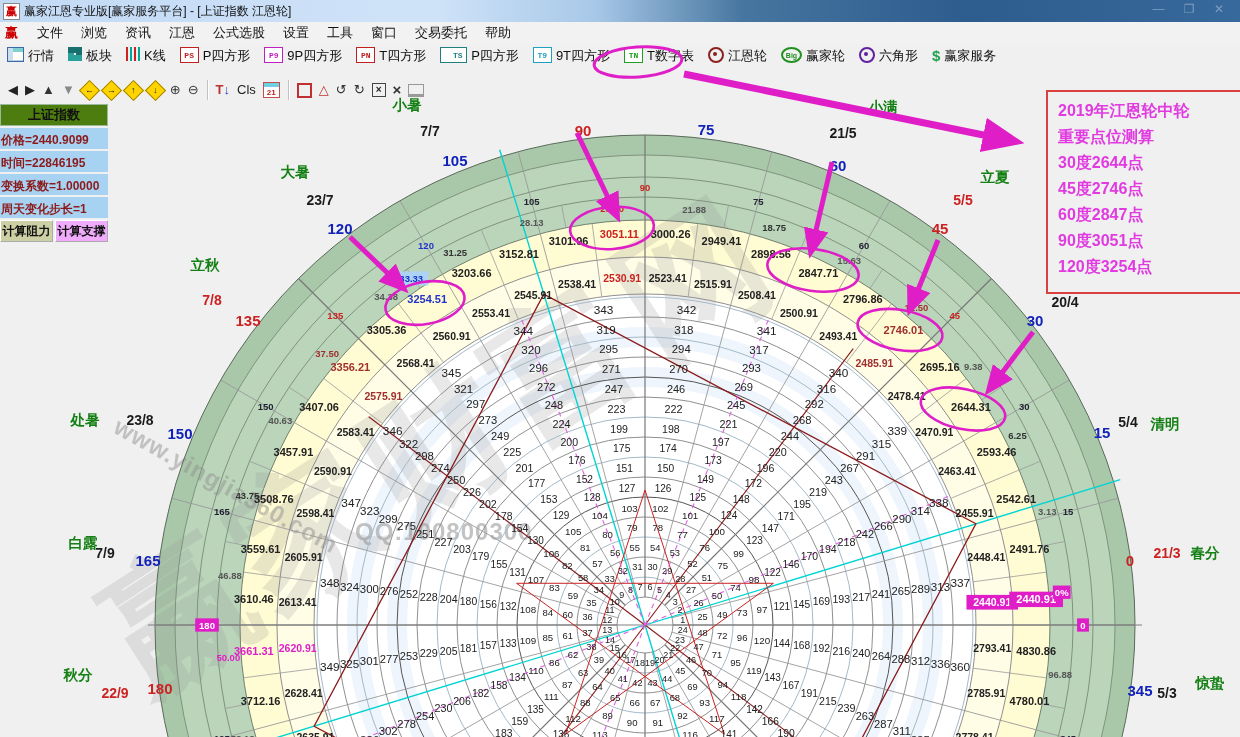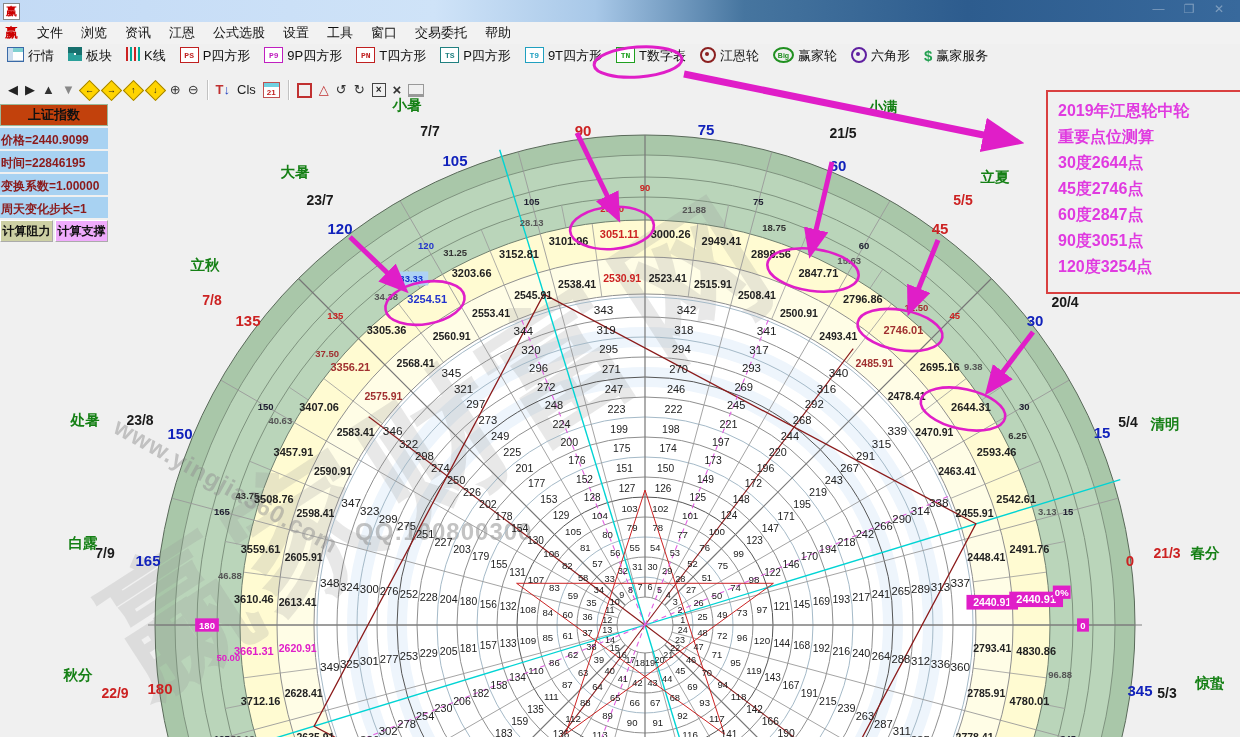--- a/index.html
+++ b/index.html
@@ -41,21 +41,21 @@
   .dmd{width:13px;height:13px;transform:rotate(45deg);background:#ffd400;border:1px solid #a08000;
     display:flex;align-items:center;justify-content:center;}
   .dmd span{transform:rotate(-45deg);font-size:9px;font-weight:bold;color:#222;line-height:9px;}
   .cal{width:15px;height:14px;border:1px solid #c05050;background:linear-gradient(#70d0e0 0 4px,#fff 4px);
     font-size:8px;color:#c02020;text-align:center;line-height:20px;font-weight:bold;}
   .sq{width:11px;height:11px;border:2px solid #c03030;}
   .bx{width:12px;height:12px;border:1.5px solid #444;font-size:10px;line-height:11px;text-align:center;font-weight:bold;}
   .proj{width:14px;height:9px;border:1.5px solid #999;border-bottom:3px solid #999;}
   
   .panel{position:absolute;left:0;top:104px;width:108px;z-index:4;font-weight:bold;}
-  .panel .hd{height:20px;background:#c2410c;border:1px solid #9ab89a;color:#111;
+  .panel .hd{height:20px;background:#4d7c0f;border:1px solid #9ab89a;color:#111;
     font-size:13px;text-align:center;line-height:20px;}
   .panel .rw{height:21px;margin-top:2px;background:#a8d2f2;color:#8b1a1a;font-size:12px;
     line-height:24px;padding-left:1px;white-space:nowrap;overflow:hidden;}
   .panel .btns{display:flex;margin-top:2px;gap:2px;border-radius:10px;}
   .panel .btns div{height:20px;flex:1;font-size:12px;text-align:center;line-height:20px;color:#111;
     border:1px outset #fff;cursor:default;}
   .btn-res{background:#cdd0a4;}
   .btn-sup{background:#f0abfc;}
   
   .main{position:absolute;left:0;top:104px;right:0;bottom:0;background:#f0f0f0;}
@@ -63,20 +63,21 @@
   .redbox{position:absolute;left:1046px;top:90px;width:184px;height:194px;z-index:6;
     border:2px solid #d94040;background:#f0f0f0;padding:6px 0 0 10px;}
   .redbox div{color:#e03ae0;font-size:16px;font-weight:bold;line-height:26px;white-space:nowrap;}
   svg text{font-family:"Liberation Sans","DejaVu Sans",sans-serif;}
 </style>
 </head>
 <body>
 
 <div class="titlebar">
   <span class="appico">赢</span>
+  <span>赢家江恩专业版[赢家服务平台] - [上证指数 江恩轮]</span>
   <span class="wbtns">—  ❐  ✕</span>
 </div>
 <div class="menubar">
   <span class="logo">赢</span>
 <span class="mi">文件</span>
     <span class="mi">浏览</span>
     <span class="mi">资讯</span>
     <span class="mi">江恩</span>
     <span class="mi">公式选股</span>
     <span class="mi">设置</span>
@@ -104,21 +105,21 @@
     </span>
     <span class="t1item">
       <span class="ic-badge" style="color: rgb(192, 32, 192); border-color: rgb(192, 32, 192);">P9</span>
       <span>9P四方形</span>
     </span>
     <span class="t1item">
       <span class="ic-badge" style="color: rgb(192, 32, 32); border-color: rgb(192, 32, 32);">PN</span>
       <span>T四方形</span>
     </span>
     <span class="t1item">
-      <span class="ic-badge" style="color: rgb(32, 128, 128); border-color: rgb(32, 128, 128);">TS</span>
+      <span class="ic-badge" style="color: rgb(32, 128, 128); border-color: rgb(32, 128, 128); padding-left: 8px;">TS</span>
       <span>P四方形</span>
     </span>
     <span class="t1item">
       <span class="ic-badge" style="color: rgb(32, 160, 192); border-color: rgb(32, 160, 192);">T9</span>
       <span>9T四方形</span>
     </span>
     <span class="t1item">
       <span class="ic-badge" style="color: rgb(32, 160, 32); border-color: rgb(32, 160, 32);">TN</span>
       <span>T数字表</span>
     </span>

